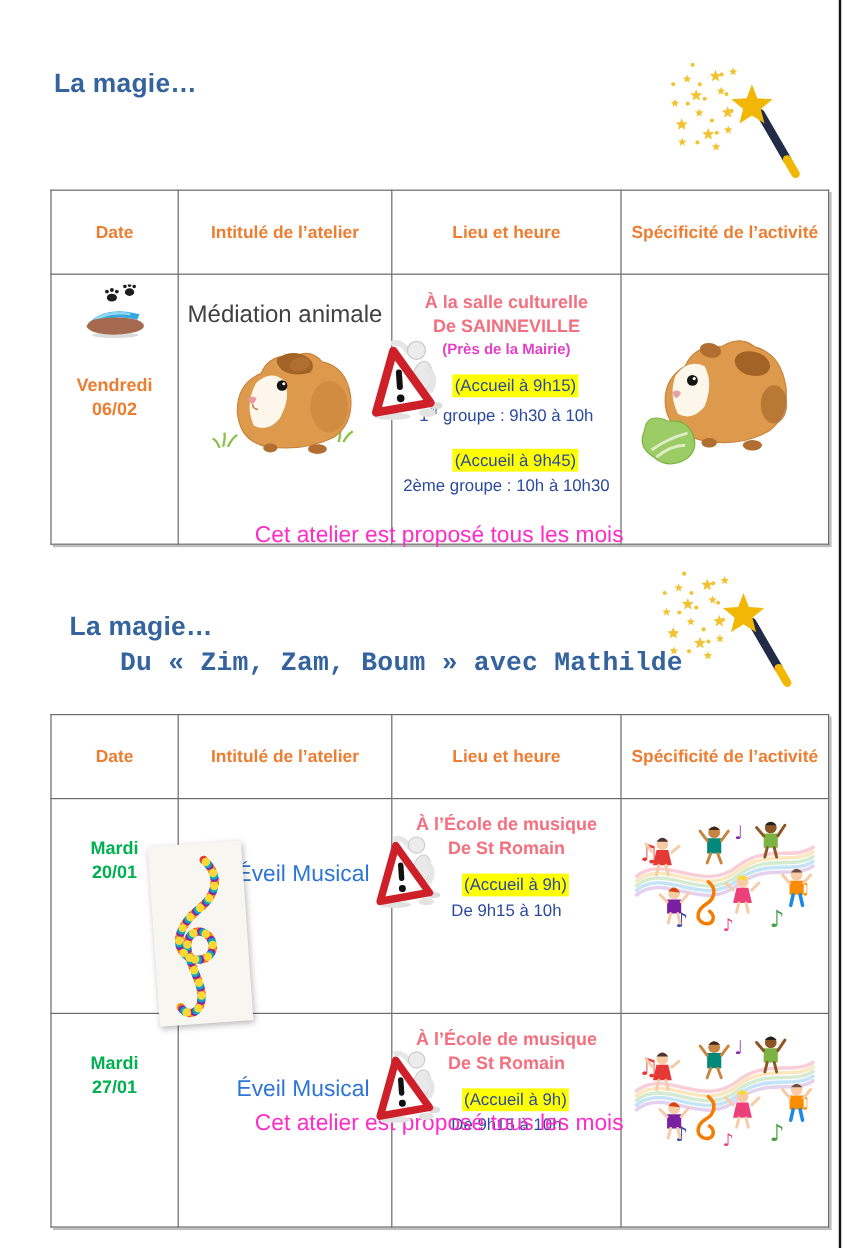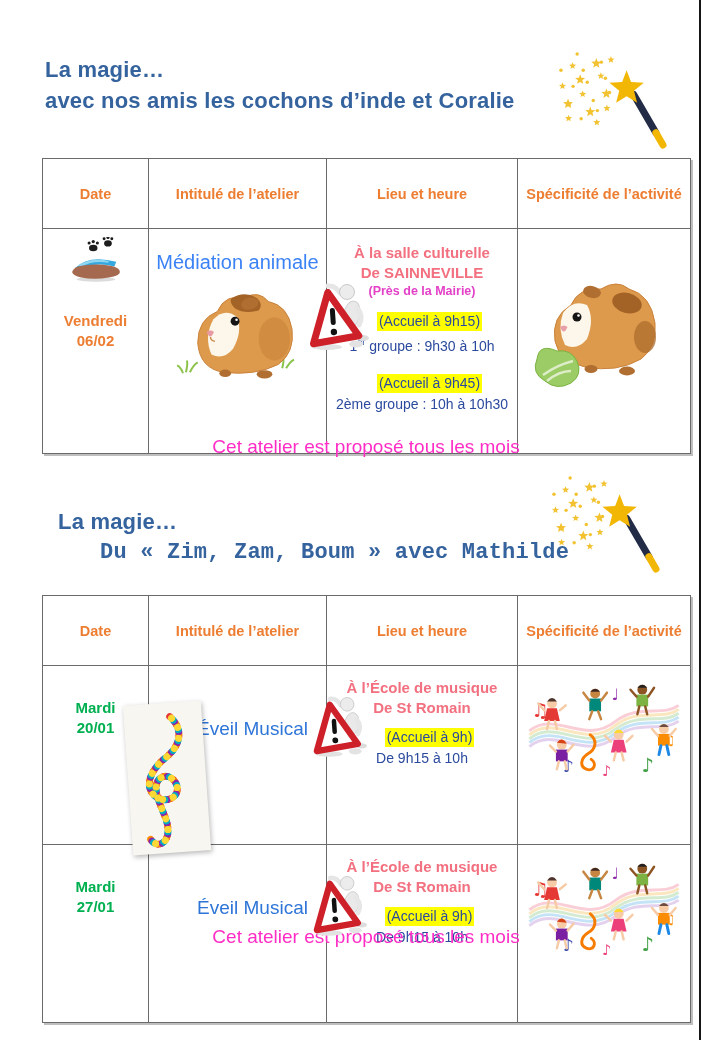--- a/index.html
+++ b/index.html
@@ -28,21 +28,21 @@
   .doc-table th, .doc-table td { border:1px solid #6a6a6a; padding:0; text-align:center; vertical-align:top; }
   .doc-table th { vertical-align:middle; color:#ED7D31; font-weight:bold; font-size:14.5px; }
 
   .cell-inner { position:relative; width:100%; }
   .h204 { height:202px; } .h128 { height:126px; } .h127 { height:125px; }
 
   .date-text { font-weight:bold; font-size:15px; line-height:20px; }
   .date-orange { color:#ED7D31; margin-top:24px; }
   .date-green  { color:#00B050; margin-top:32px; }
 
-  .activity-1 { color:#3b82f6; font-size:20px; margin-top:22px; white-space:nowrap; }
+  .activity-1 { color:#404040; font-size:20px; margin-top:22px; white-space:nowrap; }
   .activity-2 { color:#2E75D8; font-size:19px; margin-top:52px; white-space:nowrap; }
 
   .loc { color:#F2707F; font-weight:bold; font-size:15px; line-height:20px; }
   .loc-note { color:#E33FC7; font-weight:bold; font-size:12.5px; line-height:17px; }
   .accueil { display:inline-block; background:#FFFF00; color:#2B4A9E; font-size:14px; line-height:19px; padding:0 2px;margin-left:15px; }
   .time-line { color:#2B4A9E; font-size:14px; line-height:19px; margin-top:2px; }
   .time-line b, .time-bold { font-weight:normal; }
   sup { font-size:9px; }
 
   .pad-t14 { padding-top:14px; } .pad-t12 { padding-top:12px; }
@@ -121,21 +121,20 @@
     </symbol>
   </defs>
 </svg>
 
 <div class="page">
 
   <div class="edge-line"></div>
 
   <div class="title title-1">
     <div>La magie…</div>
-    <div>avec nos amis les cochons d’inde et Coralie</div>
   </div>
 
   <svg class="wand wand-1" viewBox="0 0 115 103">
       <use href="#wand-sym"></use>
     </svg>
 
   <div class="table-wrap tw-1">
     <table class="doc-table">
       <colgroup>
           <col style="width:106px">

